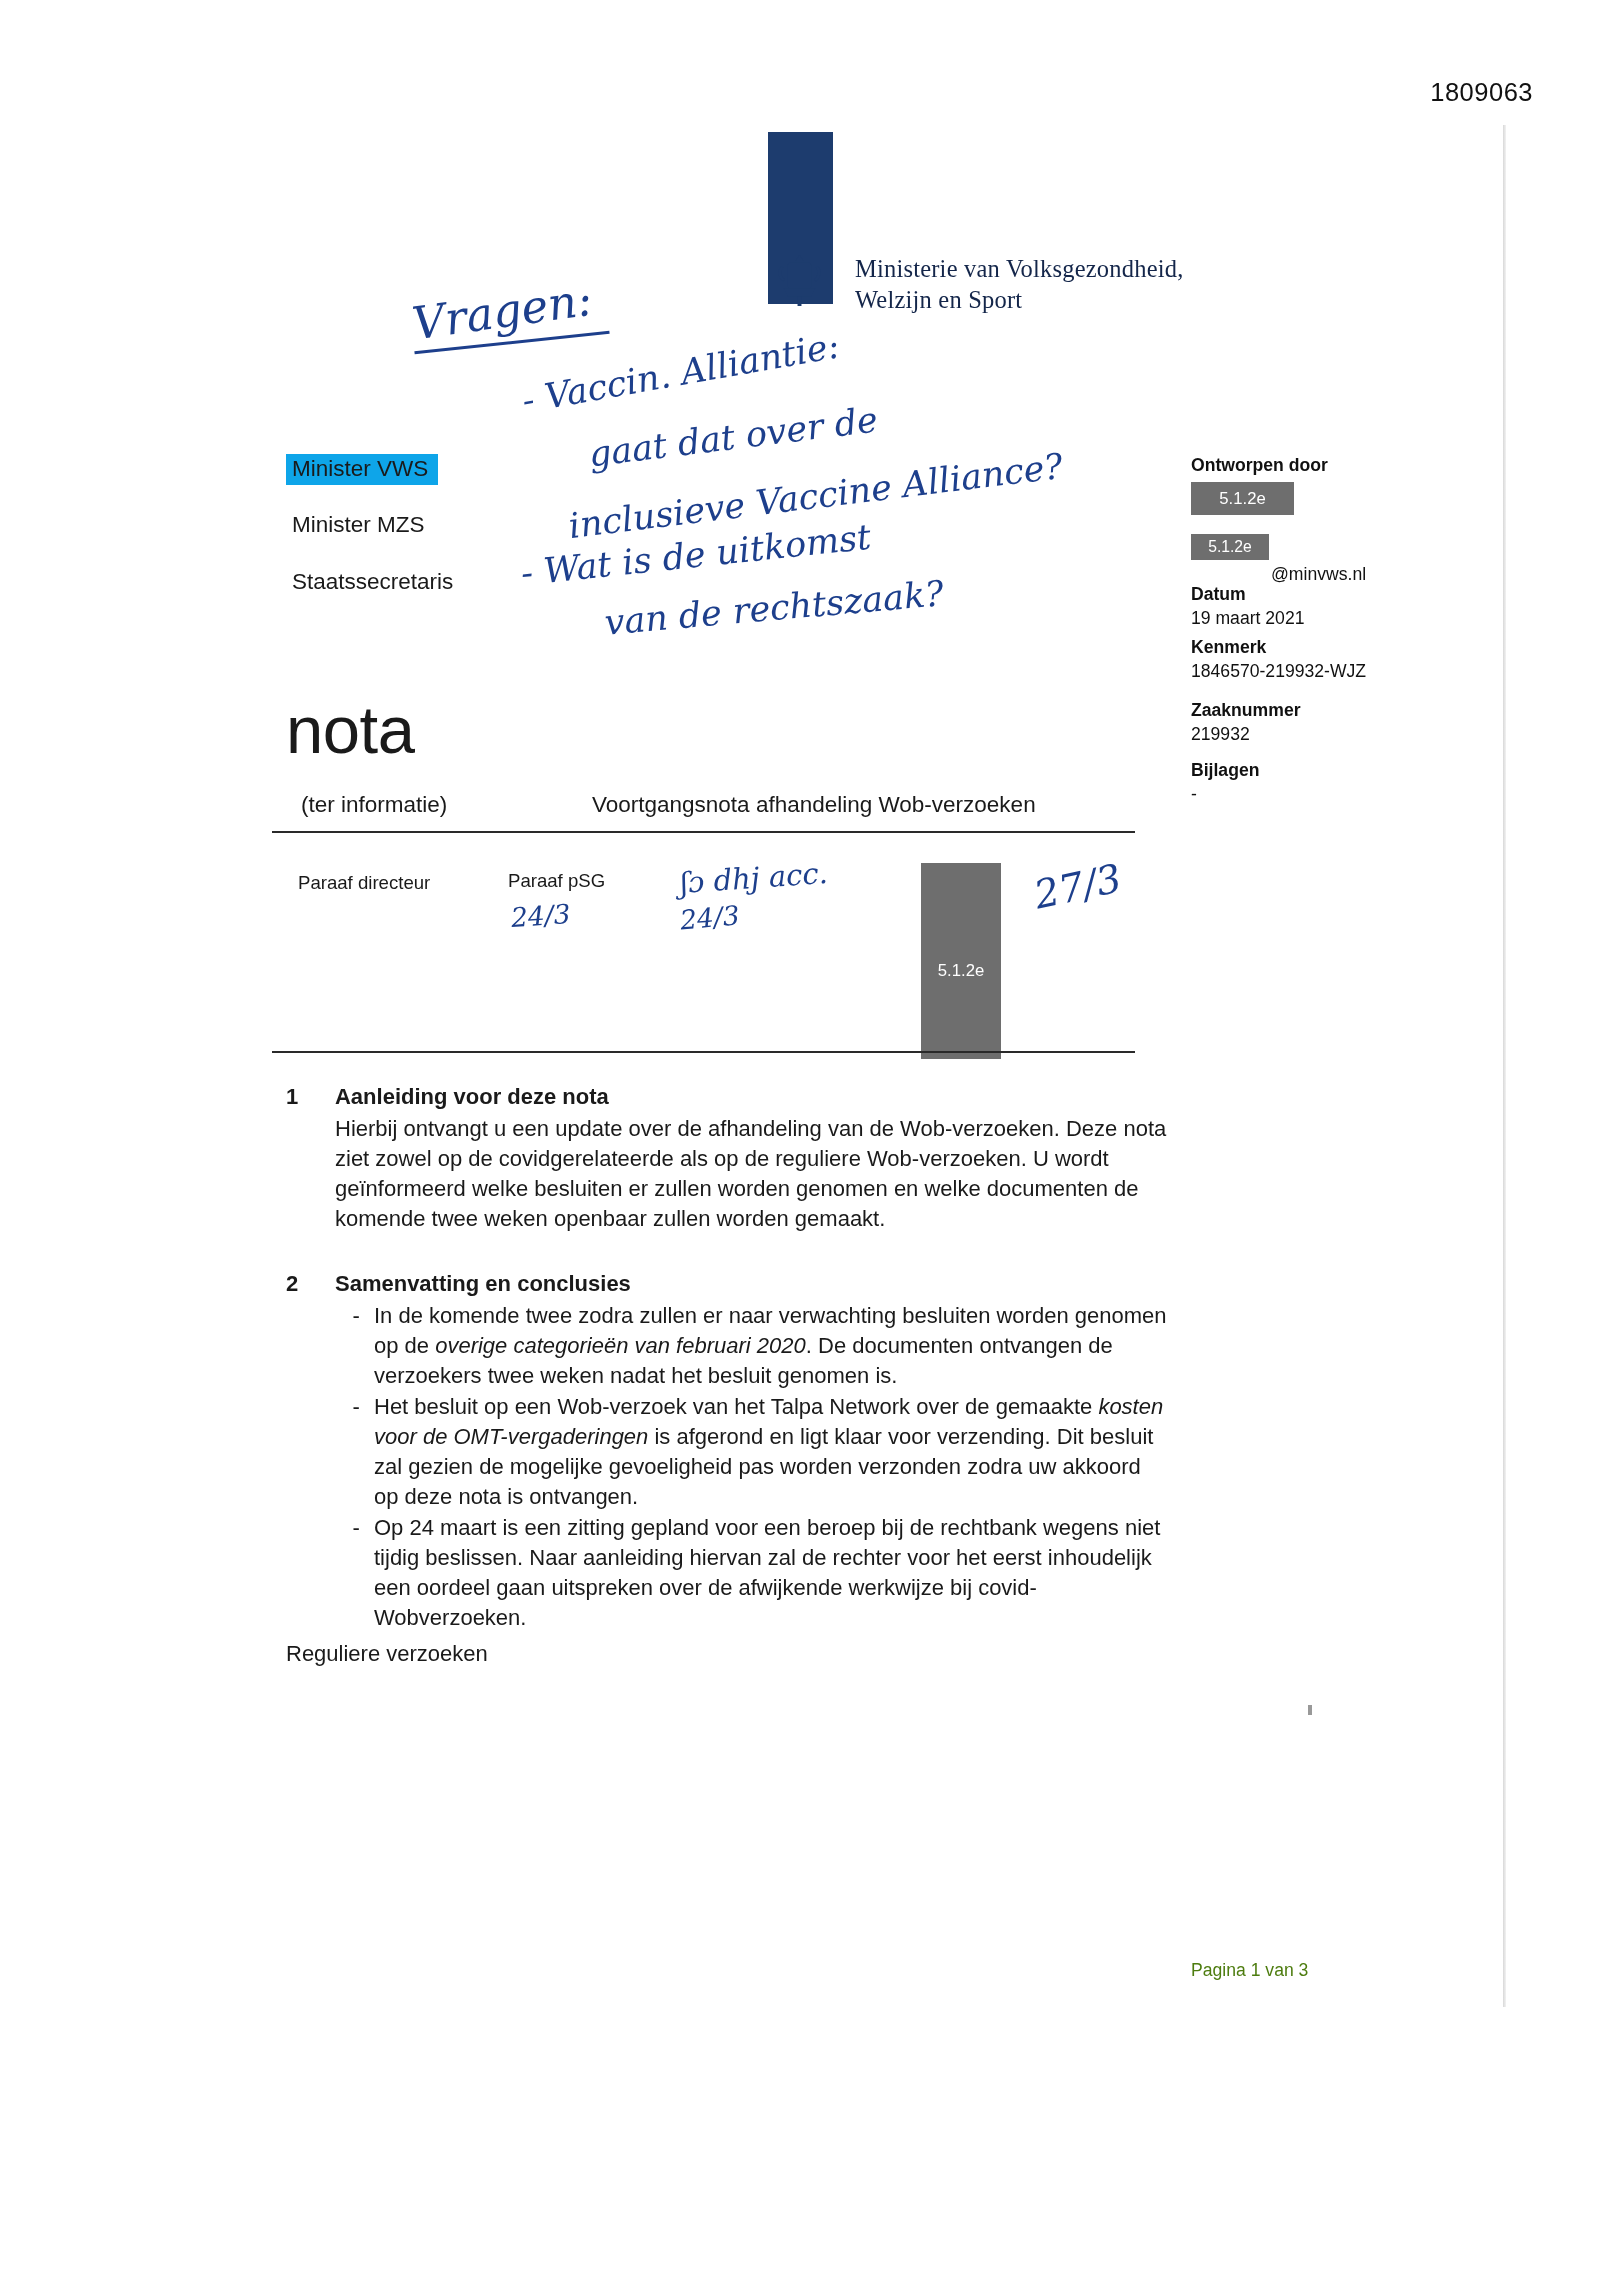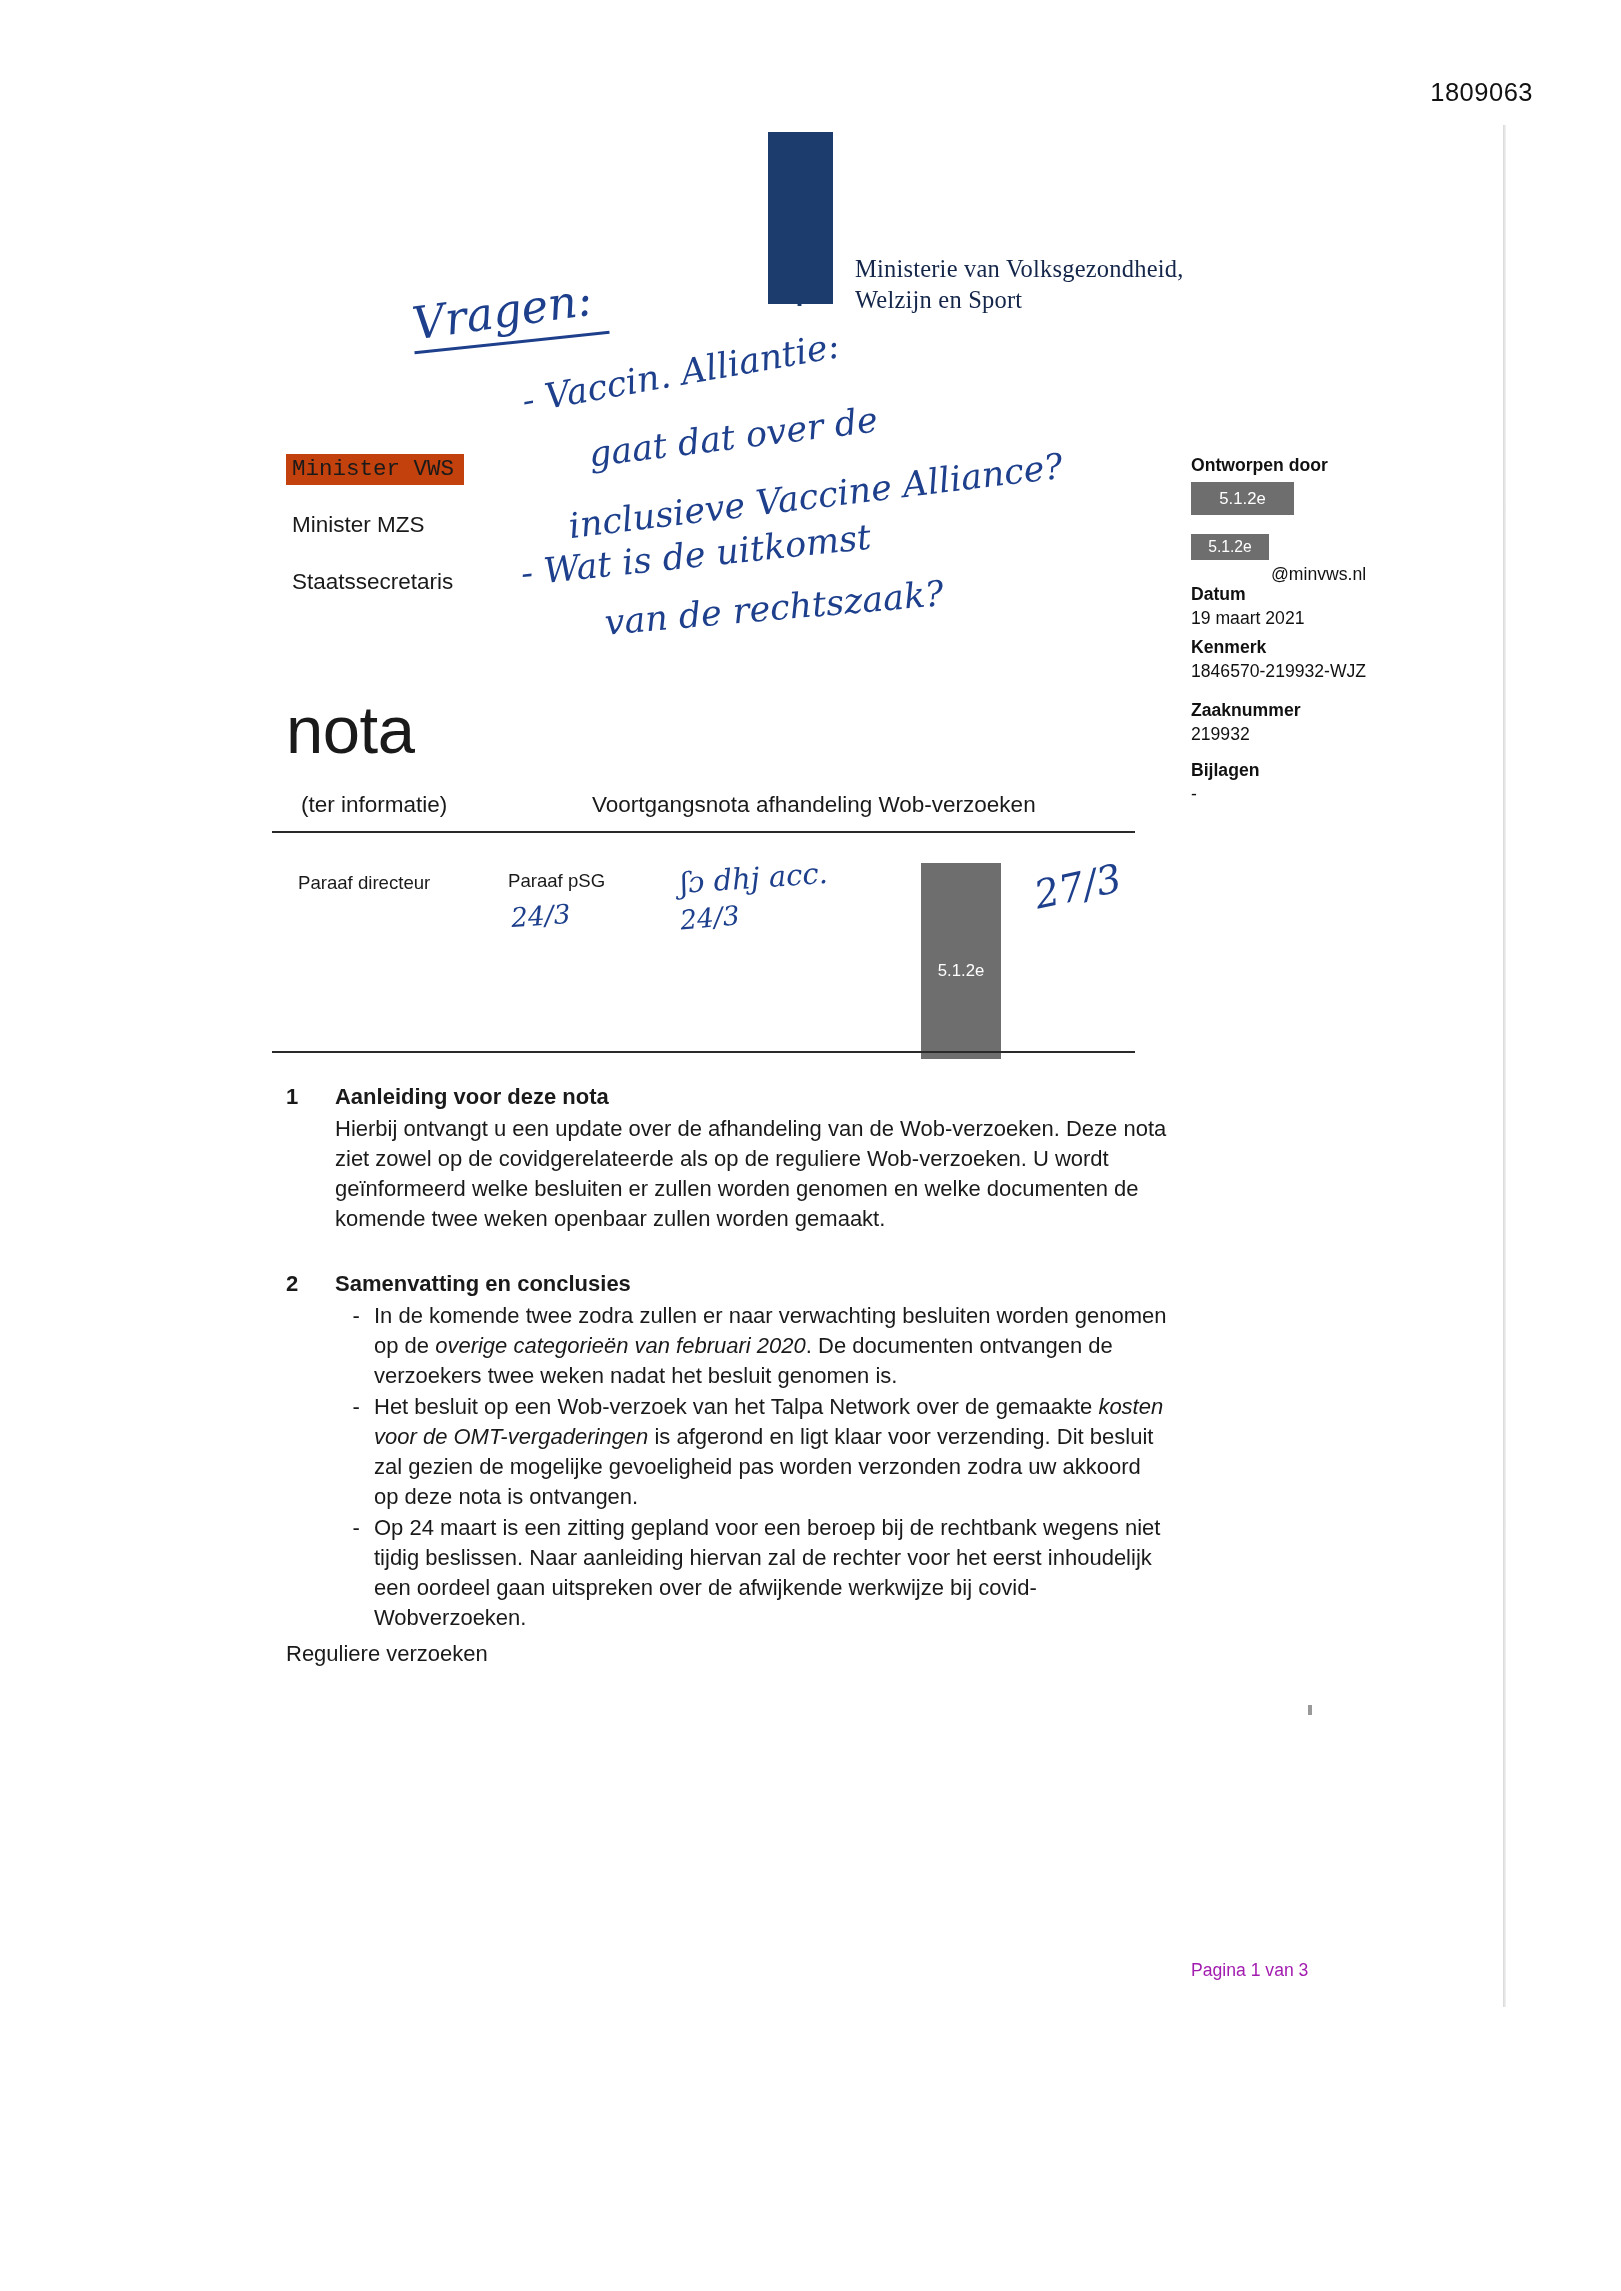--- a/index.html
+++ b/index.html
@@ -73,23 +73,22 @@
     letter-spacing: 0.2px;
   }
 
   
   .addressee {
     position: absolute;
     font-size: 22.5px;
     color: #1a1a1a;
   }
   .addressee.highlight {
-    background: #c2410c;
+    background: #0ea5e9;
     padding: 2px 9.8px 2.9px 5.9px;
-    font-family: Liberation Mono, monospace;
   }
   #addr0 { left: 286px; top: 454px; }
   #addr1 { left: 292px; top: 512px; }
   #addr2 { left: 292px; top: 569px; }
 
   
   .nota-title {
     position: absolute;
     left: 286px;
     top: 691px;
@@ -294,21 +293,21 @@
     width: 3.9px;
     height: 9.8px;
     background: #999;
   }
 
   .footer {
     position: absolute;
     left: 1191px;
     top: 1960px;
     font-size: 17.6px;
-    color: #a21caf;
+    color: #4d7c0f;
   }
 </style>
 </head>
 <body>
 
 <div class="page">
 
   <div class="doc-number">1809063</div>
 
   <div class="scan-edge"></div>

